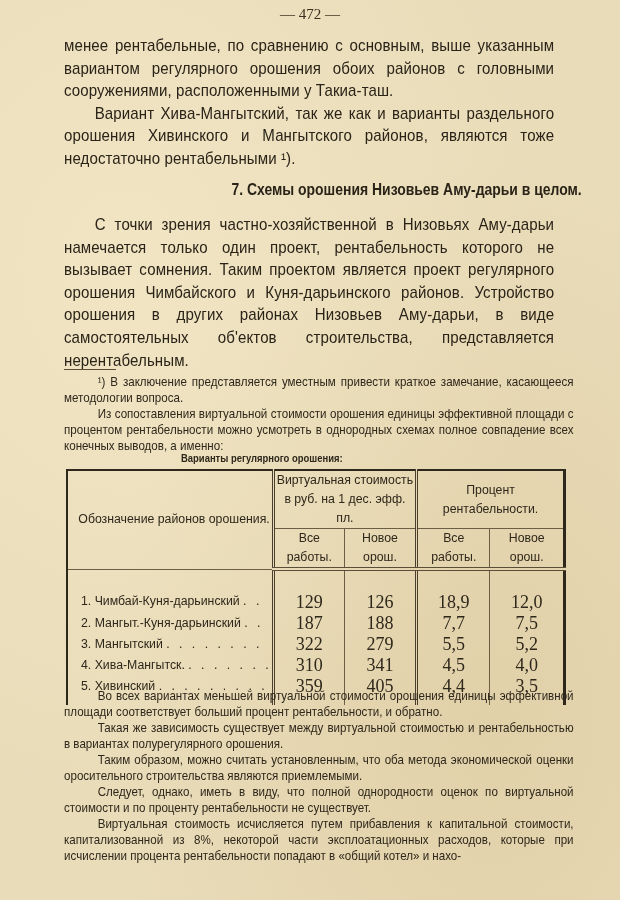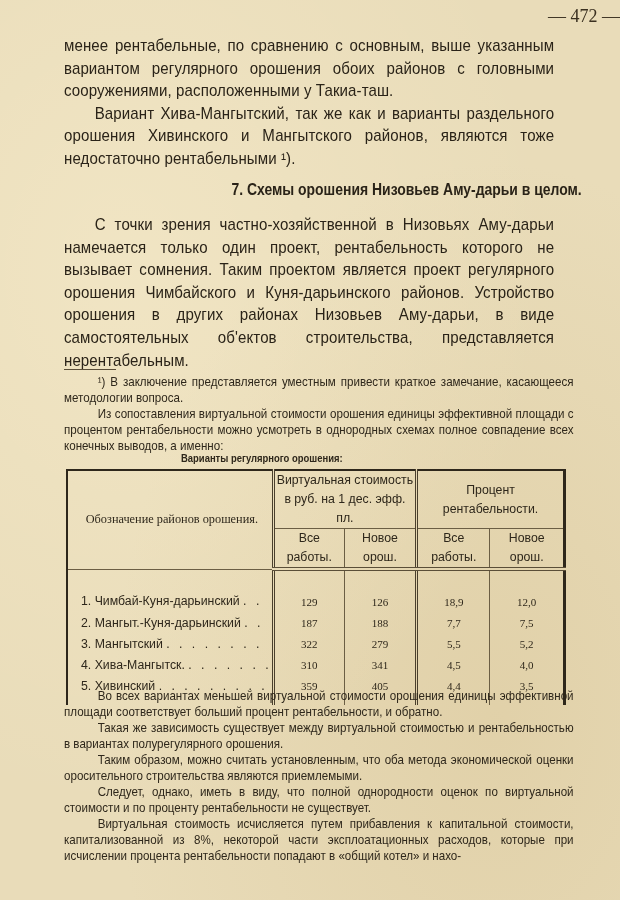--- a/index.html
+++ b/index.html
@@ -9,22 +9,22 @@
       background-image:
         radial-gradient(ellipse at 20% 30%, rgba(255,245,215,0.35), rgba(0,0,0,0) 60%),
         radial-gradient(ellipse at 80% 80%, rgba(200,175,120,0.25), rgba(0,0,0,0) 55%);
       color: #2b2418;
       font-family: "Liberation Sans", sans-serif;
       position: relative;
     }
     .page { position: absolute; left: 0; top: 0; width: 620px; height: 900px; }
 
     .page-num {
-      position: absolute; top: 6px; left: 0; width: 620px; text-align: right;
-      font-family: "Liberation Serif", serif; font-size: 18px; color: #3a3020;
+      position: absolute; top: 6px; left: 0; width: 620px; text-align: center;
+      font-family: "Liberation Serif", serif; font-size: 15px; color: #3a3020;
     }
 
     .body-text {
       position: absolute; left: 64px; width: 490px;
       font-family: "Liberation Sans", sans-serif;
       font-size: 16.2px; line-height: 22.6px; letter-spacing: 0.1px;
       text-align: justify; color: #2a2318;
       transform: scaleX(0.93); transform-origin: left top;
       width: 527px;
     }
@@ -64,30 +64,30 @@
     table.data {
       position: absolute; top: 469px; left: 66px; width: 500px;
       border-collapse: collapse;
       font-family: "Liberation Sans", sans-serif; font-size: 12.3px; color: #2e271b;
       border-top: 2px solid #2e271b;
     }
     table.data th {
       font-weight: normal; padding: 0 2px; text-align: center; line-height: 19px;
       border-bottom: 1px solid #6b5e44;
     }
-    table.data th.rowhead { text-align: center; padding-left: 6px; height: 76px; font-family: Liberation Serif, serif; }
+    table.data th.rowhead { text-align: right; padding-left: 6px; height: 76px; }
     table.data th.grp { height: 40px; }
     table.data th.sub { height: 35px; }
     table.data td { padding: 0; height: 21px; line-height: 21px; }
     table.data tbody tr:first-child td { padding-top: 21px; }
     table.data tbody tr:last-child td { padding-bottom: 8px; }
     table.data td.name { padding-left: 13px; white-space: nowrap; }
     table.data td.num {
       text-align: center;
-      font-family: "Liberation Serif", serif; font-size: 11px;
+      font-family: "Liberation Serif", serif; font-size: 18px;
     }
 
     .col-left { border-left: 2px solid #2e271b; }
     .col-right { border-right: 3px solid #2e271b; }
     .dbl { border-left: 3px double #4a3f2c; }
     .sgl { border-left: 1px solid #6b5e44; }
     table.data thead tr.lastrow th { border-bottom: 4px double #5a4e38; }
     .dots { letter-spacing: 3px; }
   </style>
 </head>

